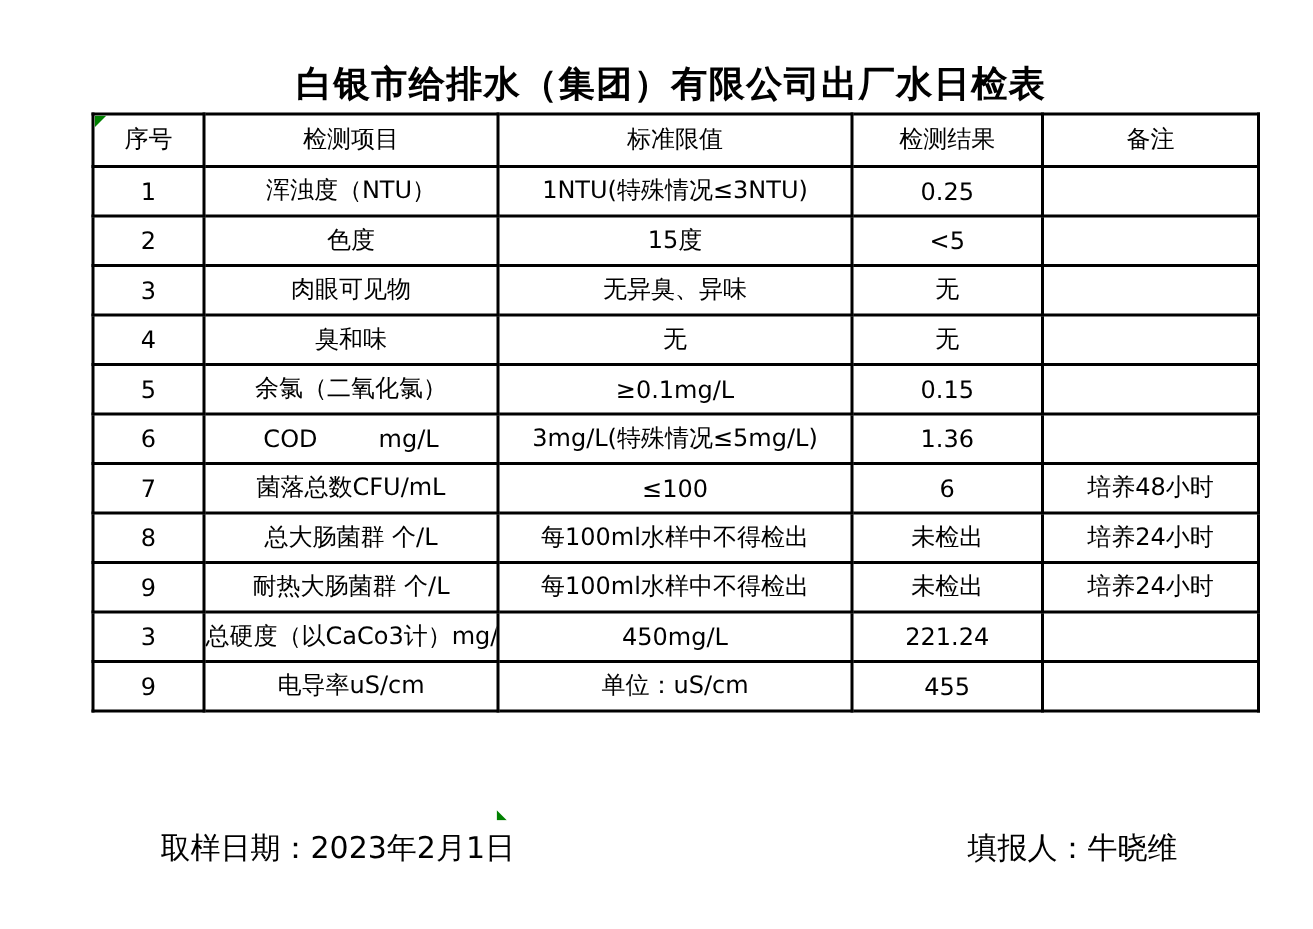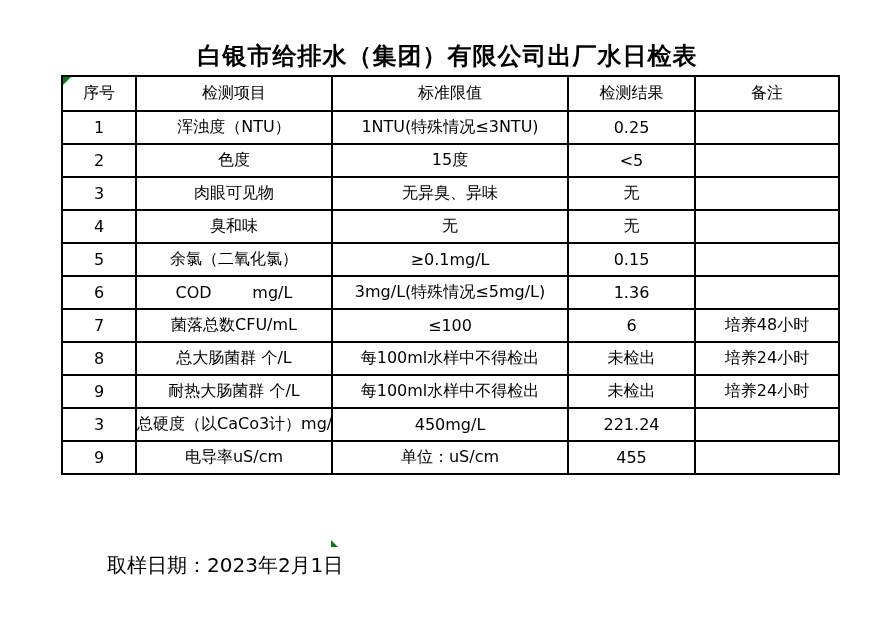--- a/index.html
+++ b/index.html
@@ -171,13 +171,14 @@
         <td></td>
       </tr>
     </tbody>
 </table>
 
 <div class="marker marker-header-corner"></div>
 <div class="marker marker-table-bottom"></div>
 
 <div class="footer-line">
   <span class="sample-date">取样日期：2023年2月1日</span>
+  <span class="reporter">填报人：牛晓维</span>
 </div>
 
 </body></html>

